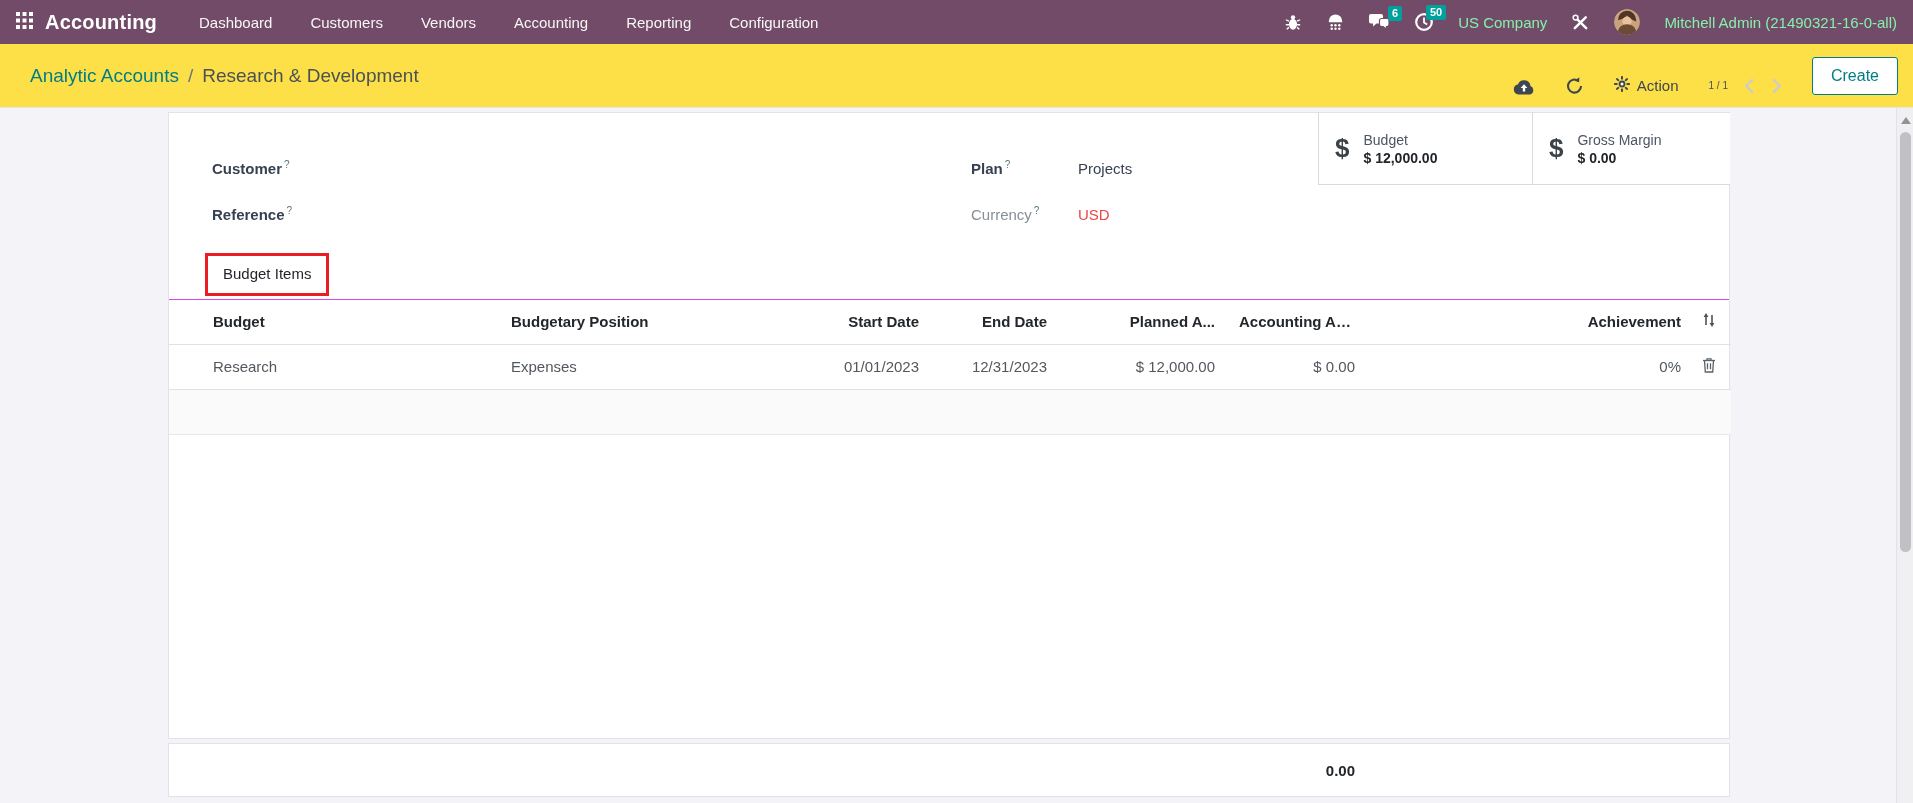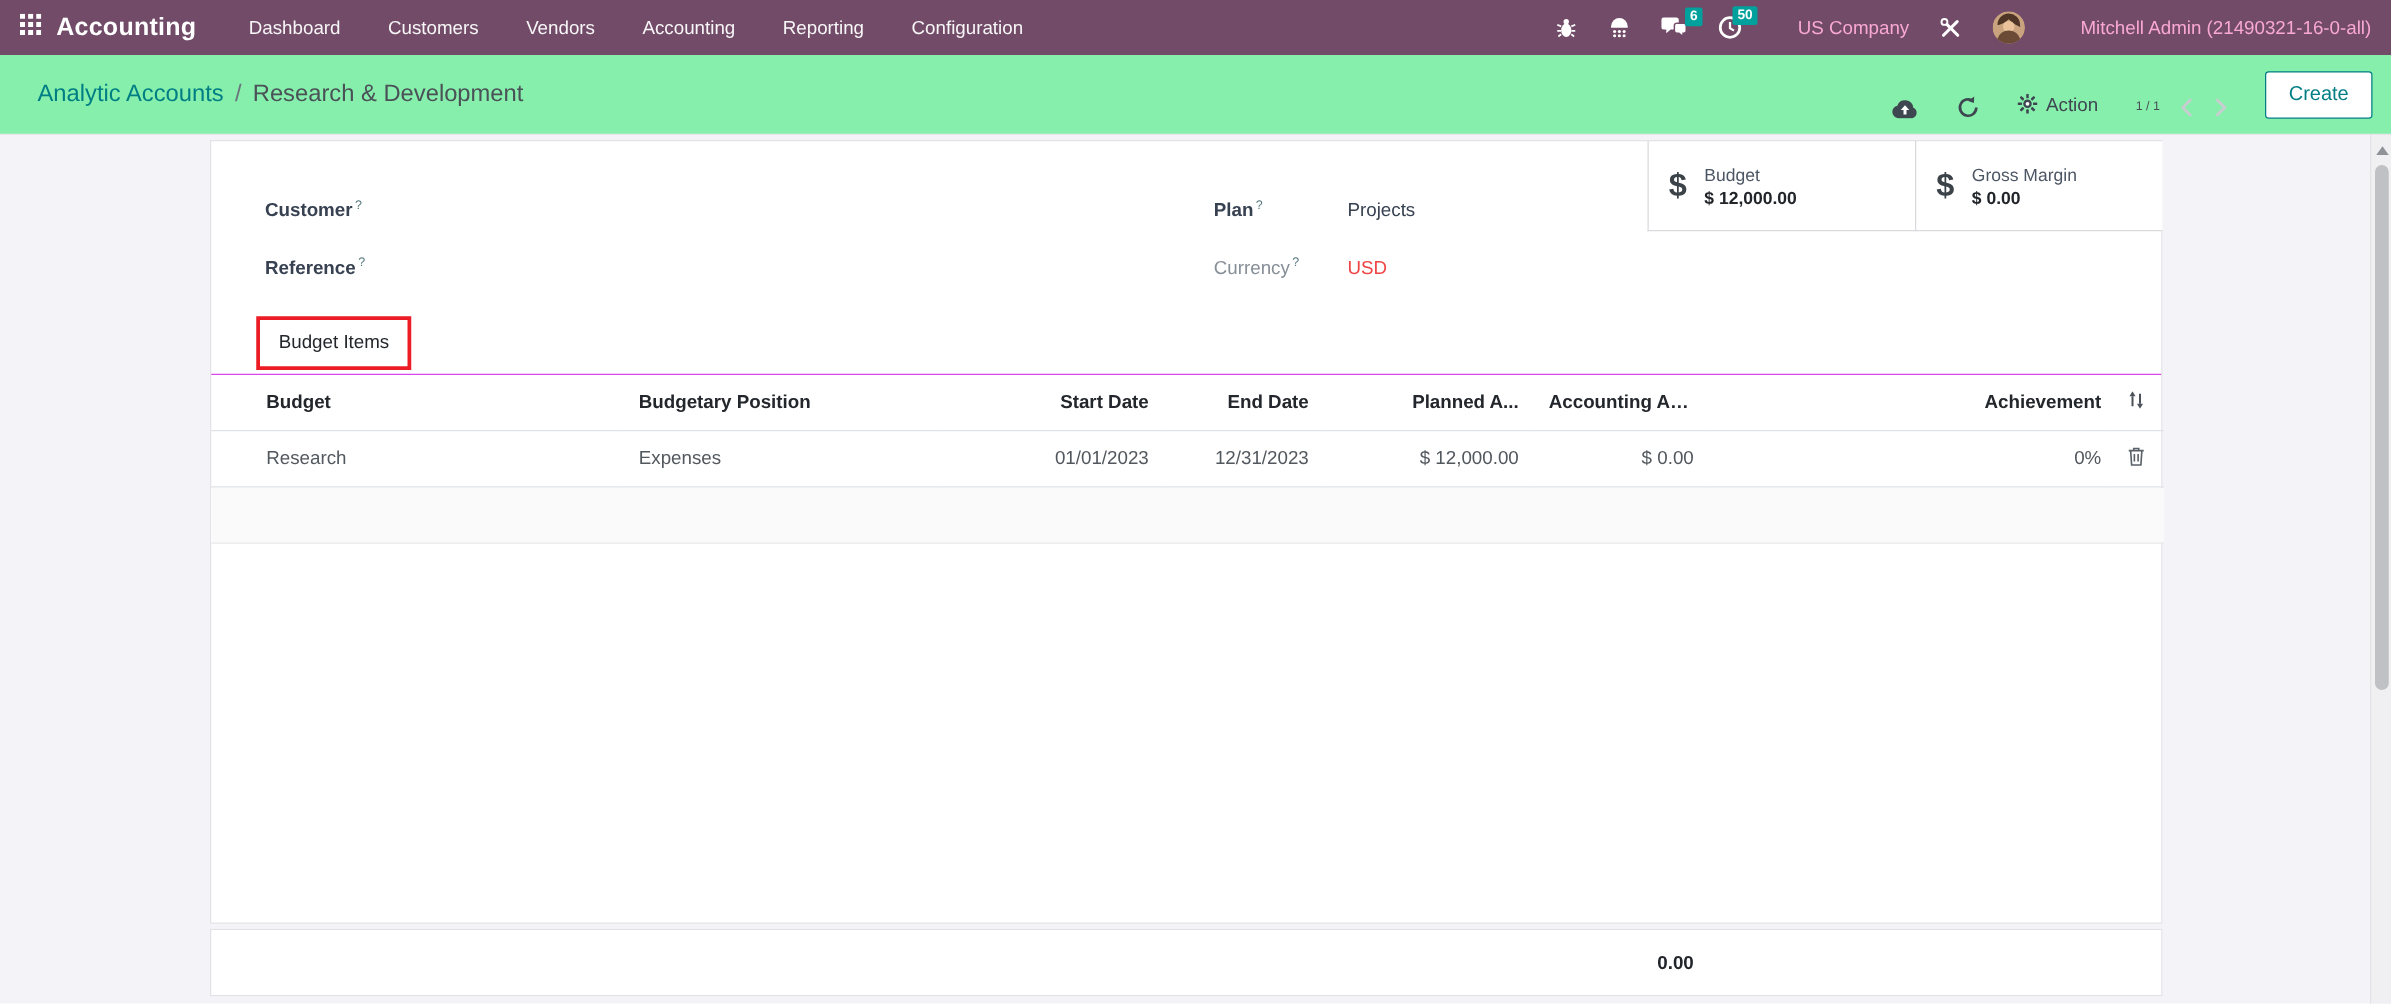--- a/index.html
+++ b/index.html
@@ -11,25 +11,25 @@
   .topbar { position:absolute; left:0; top:0; width:100%; height:44px; background:#714B67;
     display:flex; align-items:center; padding:0 16px; color:#fff; }
   .brand { display:flex; align-items:center; gap:12px; cursor:pointer; }
   .brand-name { font-size:20px; font-weight:700; letter-spacing:.2px; }
   .menu { display:flex; align-items:center; gap:38px; margin-left:42px; }
   .menu-item { font-size:15px; color:rgba(255,255,255,.95); cursor:pointer; white-space:nowrap; }
   .systray { display:flex; align-items:center; gap:24px; margin-left:auto; }
   .tray-icon { position:relative; display:flex; align-items:center; cursor:pointer; }
   .badge { position:absolute; top:-7px; right:-12px; background:#00A09D; color:#fff;
     font-size:11px; font-weight:700; line-height:1; padding:2px 4px; border-radius:2px; }
-  .tray-text { font-size:15px; color:#f9a8d4; cursor:pointer; white-space:nowrap;margin-left:20px; }
+  .tray-text { font-size:15px; color:#86efac; cursor:pointer; white-space:nowrap; }
   .avatar { width:26px; height:26px; border-radius:50%; overflow:hidden; flex:none; }
 
   
-  .control { position:absolute; left:0; top:44px; width:100%; height:64px; background:#86efac;
+  .control { position:absolute; left:0; top:44px; width:100%; height:64px; background:#fde047;
     border-bottom:1px solid #e5e5ea; display:flex; align-items:center; padding:0 15px 0 30px; }
   .breadcrumb { font-size:19px; display:flex; align-items:center; gap:9px; }
   .bc-link { color:#017E84; cursor:pointer; }
   .bc-sep { color:#6a737b; }
   .bc-current { color:#4a5157; }
   .cp-right { margin-left:auto; display:flex; align-items:flex-end; gap:30px; }
   .cp-btn { display:flex; align-items:center; gap:7px; cursor:pointer; color:#3e4650; font-size:15px; }
   .pager { display:flex; align-items:center; gap:16px; }
   .pager-text { font-size:10px; color:#495057; }
   .pager-chev { cursor:pointer; display:flex; align-items:center; }

